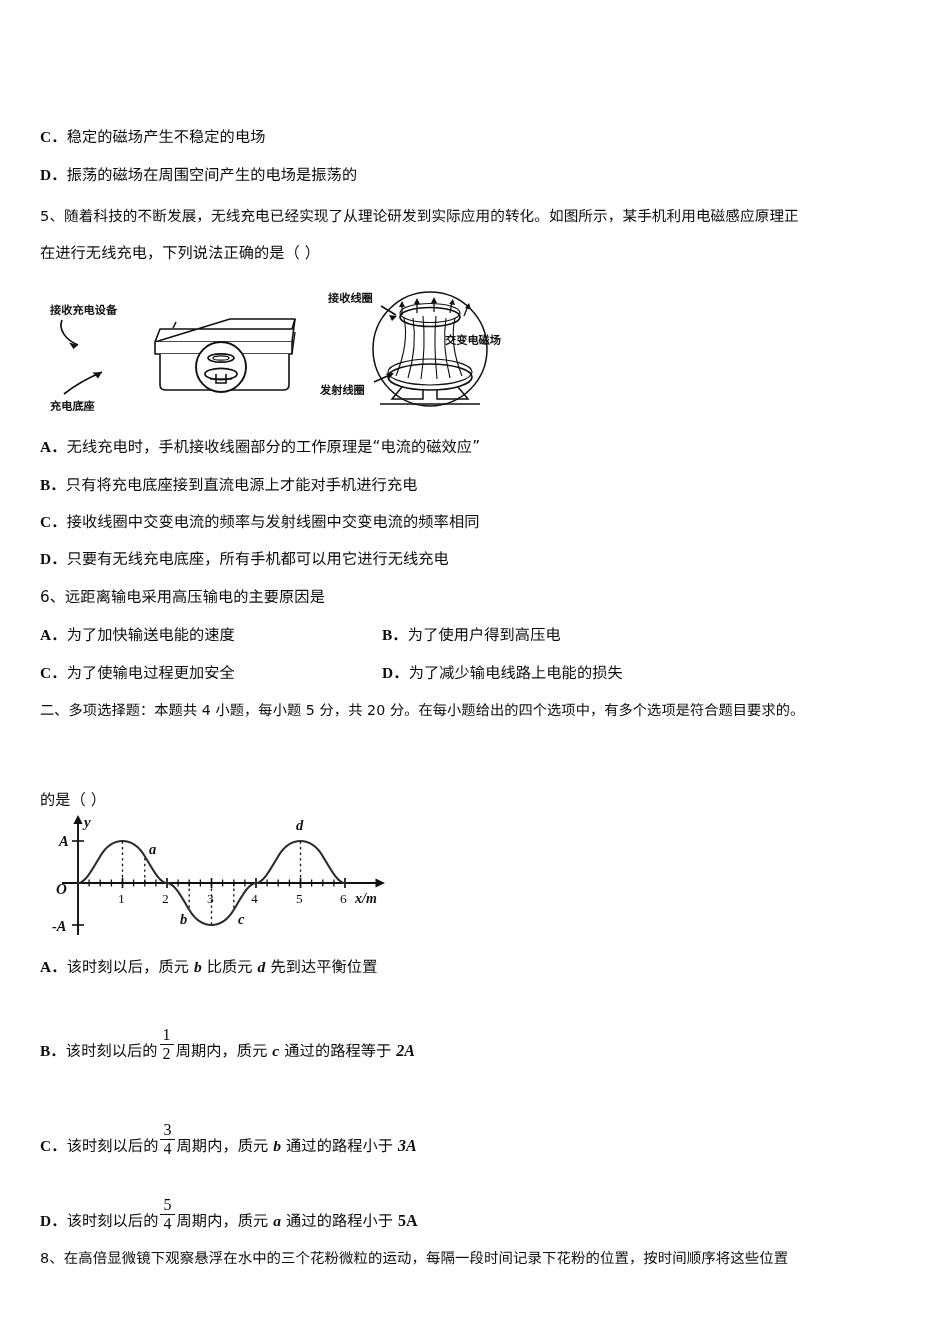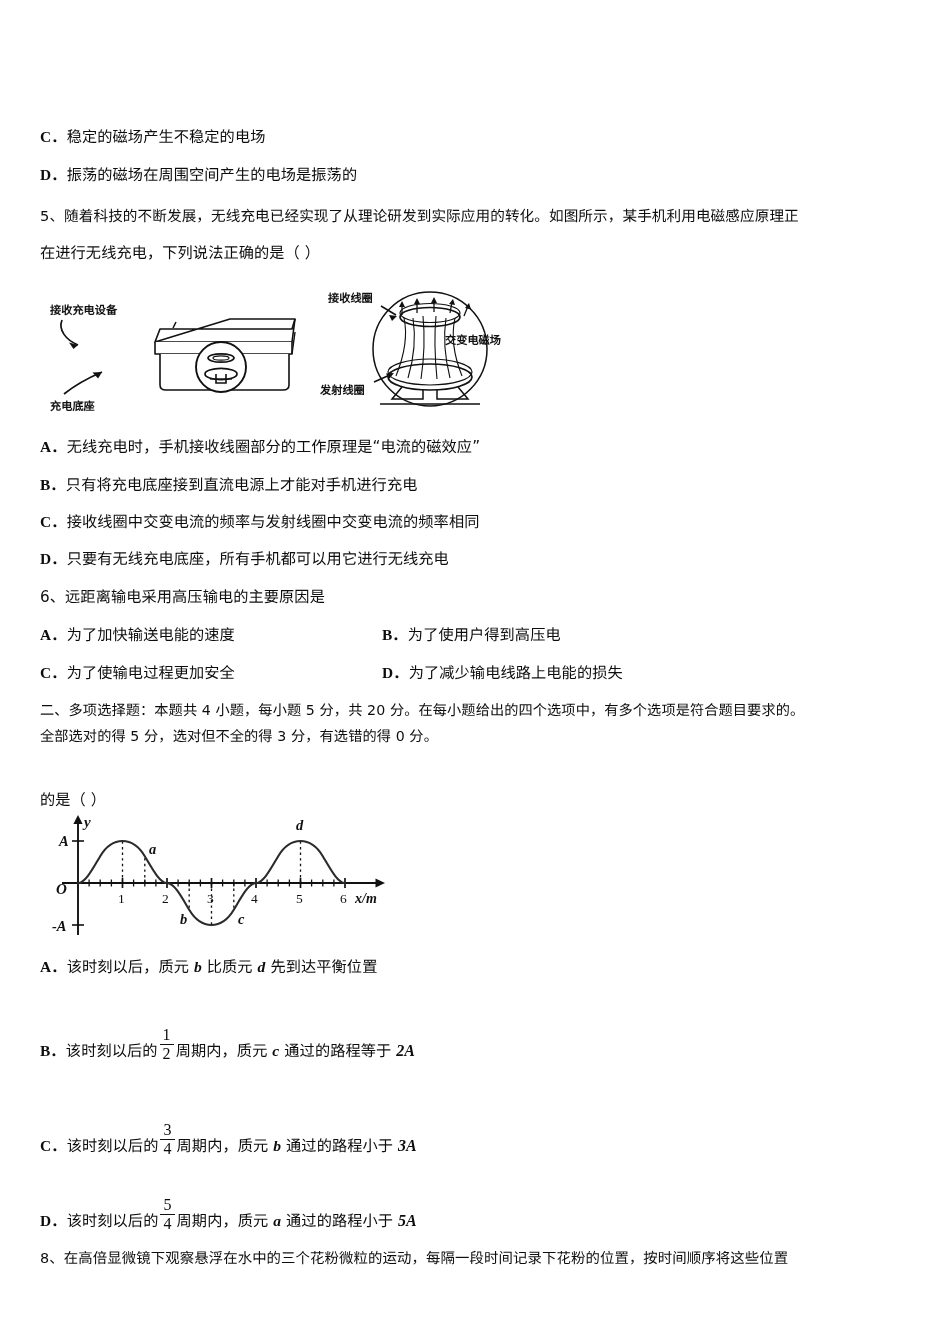--- a/index.html
+++ b/index.html
@@ -232,21 +232,20 @@
     <span class="opt-label">B．</span><span class="body-cn">为了使用户得到高压电</span>
   </div>
   <div class="line" style="left:40px; top:626px;text-align:right;">
     <span class="opt-label">C．</span><span class="body-cn">为了使输电过程更加安全</span>
   </div>
   <div class="line" style="left:382px; top:626px;">
     <span class="opt-label">D．</span><span class="body-cn">为了减少输电线路上电能的损失</span>
   </div>
 
   <div class="line" style="left:40px; top:664px; font-size:14.2px;">二、多项选择题：本题共 4 小题，每小题 5 分，共 20 分。在每小题给出的四个选项中，有多个选项是符合题目要求的。</div>
-  <div class="line" style="left:40px; top:690px; font-size:14.2px;">全部选对的得 5 分，选对但不全的得 3 分，有选错的得 0 分。</div>
 
   <div class="line" style="left:40px; top:754px;">的是（     ）</div>
 
   <div id="fig-wave">
     <svg width="420" height="142" viewBox="0 0 420 142" xmlns="http://www.w3.org/2000/svg">
 
       <path d="M 26 124 L 26 10" fill="none" stroke="#111" stroke-width="1.9"></path>
       <path d="M 26 4 l -4.6 9 l 9.2 0 z" fill="#111"></path>
 
       <path d="M 10 72 L 325 72" fill="none" stroke="#111" stroke-width="1.9"></path>
@@ -334,18 +333,18 @@
 
   <div class="line" style="left:40px; top:990px;">
     <span class="opt-label">B．</span><span class="body-cn">该时刻以后的</span><span class="frac"><span class="num">1</span><span class="bar"></span><span class="den">2</span></span><span class="body-cn">周期内，质元 </span><span class="var">c</span><span class="body-cn"> 通过的路程等于 </span><span class="bold-ser" style="font-style:italic;">2A</span>
   </div>
 
   <div class="line" style="left:40px; top:1085px;">
     <span class="opt-label">C．</span><span class="body-cn">该时刻以后的</span><span class="frac"><span class="num">3</span><span class="bar"></span><span class="den">4</span></span><span class="body-cn">周期内，质元 </span><span class="var">b</span><span class="body-cn"> 通过的路程小于 </span><span class="bold-ser" style="font-style:italic;">3A</span>
   </div>
 
   <div class="line" style="left:40px; top:1160px;">
-    <span class="opt-label">D．</span><span class="body-cn">该时刻以后的</span><span class="frac"><span class="num">5</span><span class="bar"></span><span class="den">4</span></span><span class="body-cn">周期内，质元 </span><span class="var">a</span><span class="body-cn"> 通过的路程小于 </span><span class="bold-ser" style="font-style:italic;">5A</span>
+    <span class="opt-label">D．</span><span class="body-cn">该时刻以后的</span><span class="frac"><span class="num">5</span><span class="bar"></span><span class="den">4</span></span><span class="body-cn">周期内，质元 </span><span class="var">a</span><span class="body-cn"> 通过的路程小于 </span><span class="bold-ser" style="">5A</span>
   </div>
 
   <div class="line stem" style="left:40px; top:1212px; font-size:14.4px;text-align:center;">8、在高倍显微镜下观察悬浮在水中的三个花粉微粒的运动，每隔一段时间记录下花粉的位置，按时间顺序将这些位置</div>
 
 </div>
 
 </body></html>

